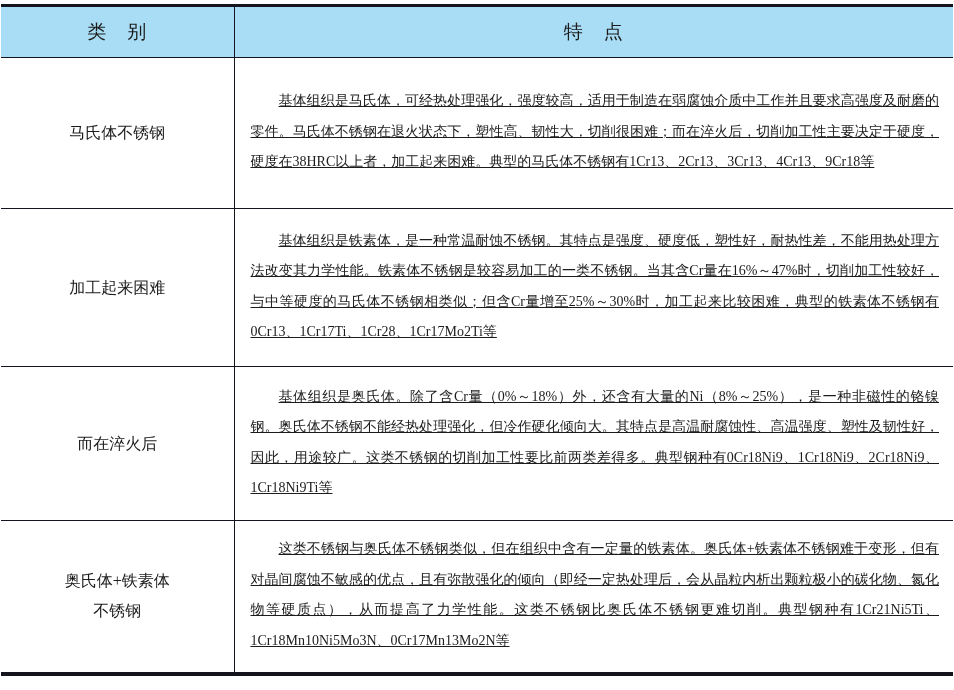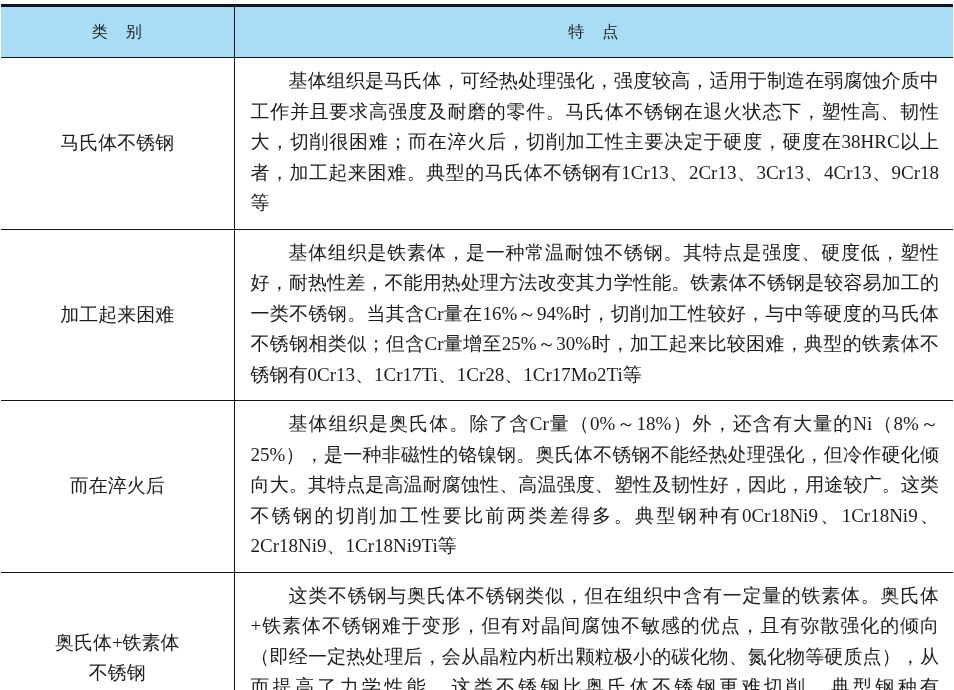--- a/index.html
+++ b/index.html
@@ -34,44 +34,45 @@
 
   th, td {
     border-bottom: 1.5px solid var(--line);
     vertical-align: middle;
   }
   tr:last-child td { border-bottom: none; }
 
   th.header-cell {
     background: var(--header-bg);
     height: 52px;
-    font-size: 16px;
+    font-size: 19px;
     font-weight: normal;
     text-align: center;
     letter-spacing: 1px;
   }
   td.category-cell, th.header-category {
     border-right: 1.5px solid var(--line);
   }
   td.category-cell {
     text-align: center;
-    font-size: 19px;
+    font-size: 16px;
     white-space: pre-line;
     line-height: 30px;
     padding: 4px 6px;
   }
   td.features-cell {
     padding: 8px 14px 10px 16px;
   }
   .features-text {
-    font-size: 19px;
+    font-size: 14px;
     line-height: 30.5px;
     text-align: justify;
     text-indent: 2em;
     word-break: break-word;
+    text-decoration: underline;
   }
   tr.row-martensitic  td { height: 151px; }
   tr.row-ferritic     td { height: 158px; }
   tr.row-austenitic   td { height: 154px; }
   tr.row-duplex       td { height: 153px; }
 </style>
 </head>
 <body>
 
 <div class="sheet">
@@ -89,21 +90,21 @@
     <tbody>
       <tr class="row-martensitic">
         <td class="category-cell">马氏体不锈钢</td>
         <td class="features-cell">
           <div class="features-text">基体组织是马氏体，可经热处理强化，强度较高，适用于制造在弱腐蚀介质中工作并且要求高强度及耐磨的零件。马氏体不锈钢在退火状态下，塑性高、韧性大，切削很困难；而在淬火后，切削加工性主要决定于硬度，硬度在38HRC以上者，加工起来困难。典型的马氏体不锈钢有1Cr13、2Cr13、3Cr13、4Cr13、9Cr18等</div>
         </td>
       </tr>
       <tr class="row-ferritic">
         <td class="category-cell">加工起来困难</td>
         <td class="features-cell">
-          <div class="features-text">基体组织是铁素体，是一种常温耐蚀不锈钢。其特点是强度、硬度低，塑性好，耐热性差，不能用热处理方法改变其力学性能。铁素体不锈钢是较容易加工的一类不锈钢。当其含Cr量在16%～94%时，切削加工性较好，与中等硬度的马氏体不锈钢相类似；但含Cr量增至25%～30%时，加工起来比较困难，典型的铁素体不锈钢有0Cr13、1Cr17Ti、1Cr28、1Cr17Mo2Ti等</div>
+          <div class="features-text">基体组织是铁素体，是一种常温耐蚀不锈钢。其特点是强度、硬度低，塑性好，耐热性差，不能用热处理方法改变其力学性能。铁素体不锈钢是较容易加工的一类不锈钢。当其含Cr量在16%～47%时，切削加工性较好，与中等硬度的马氏体不锈钢相类似；但含Cr量增至25%～30%时，加工起来比较困难，典型的铁素体不锈钢有0Cr13、1Cr17Ti、1Cr28、1Cr17Mo2Ti等</div>
         </td>
       </tr>
       <tr class="row-austenitic">
         <td class="category-cell">而在淬火后</td>
         <td class="features-cell">
           <div class="features-text">基体组织是奥氏体。除了含Cr量（0%～18%）外，还含有大量的Ni（8%～25%），是一种非磁性的铬镍钢。奥氏体不锈钢不能经热处理强化，但冷作硬化倾向大。其特点是高温耐腐蚀性、高温强度、塑性及韧性好，因此，用途较广。这类不锈钢的切削加工性要比前两类差得多。典型钢种有0Cr18Ni9、1Cr18Ni9、2Cr18Ni9、1Cr18Ni9Ti等</div>
         </td>
       </tr>
       <tr class="row-duplex">
         <td class="category-cell">奥氏体+铁素体

